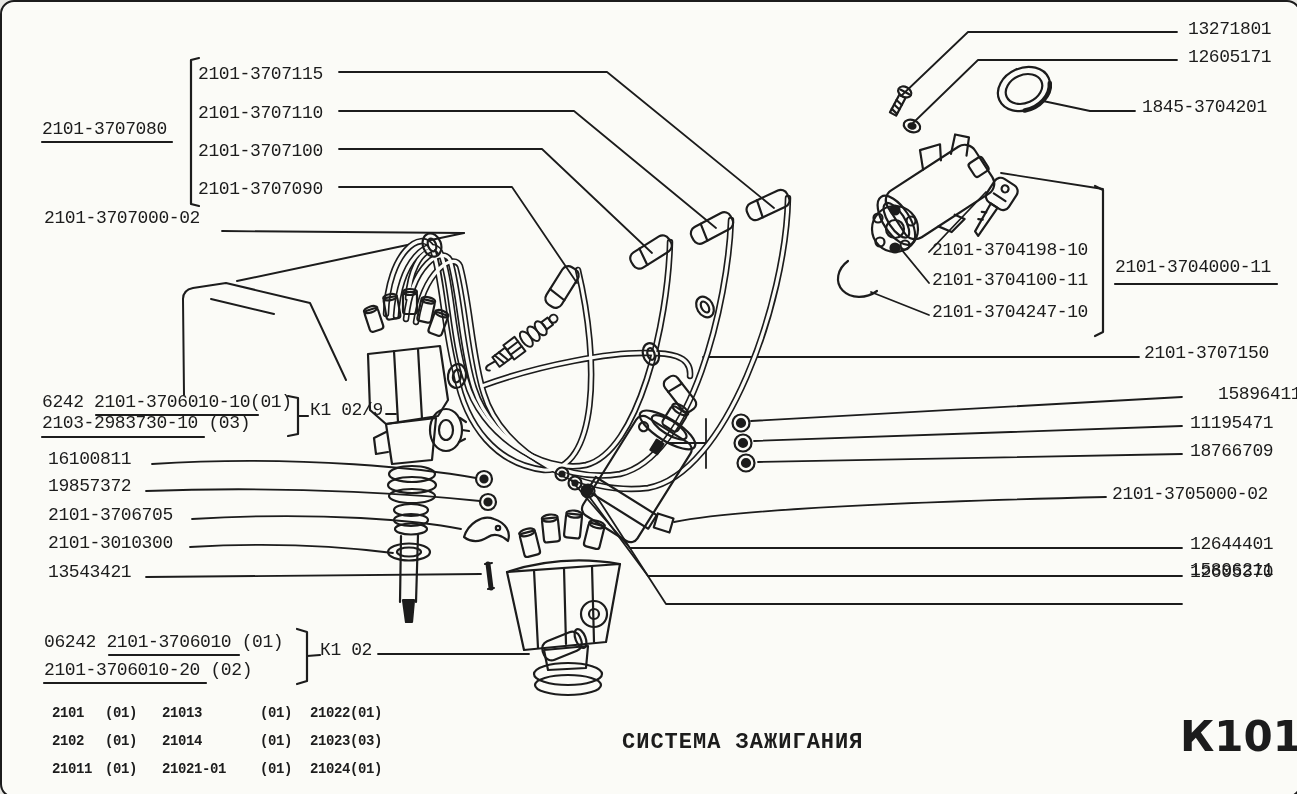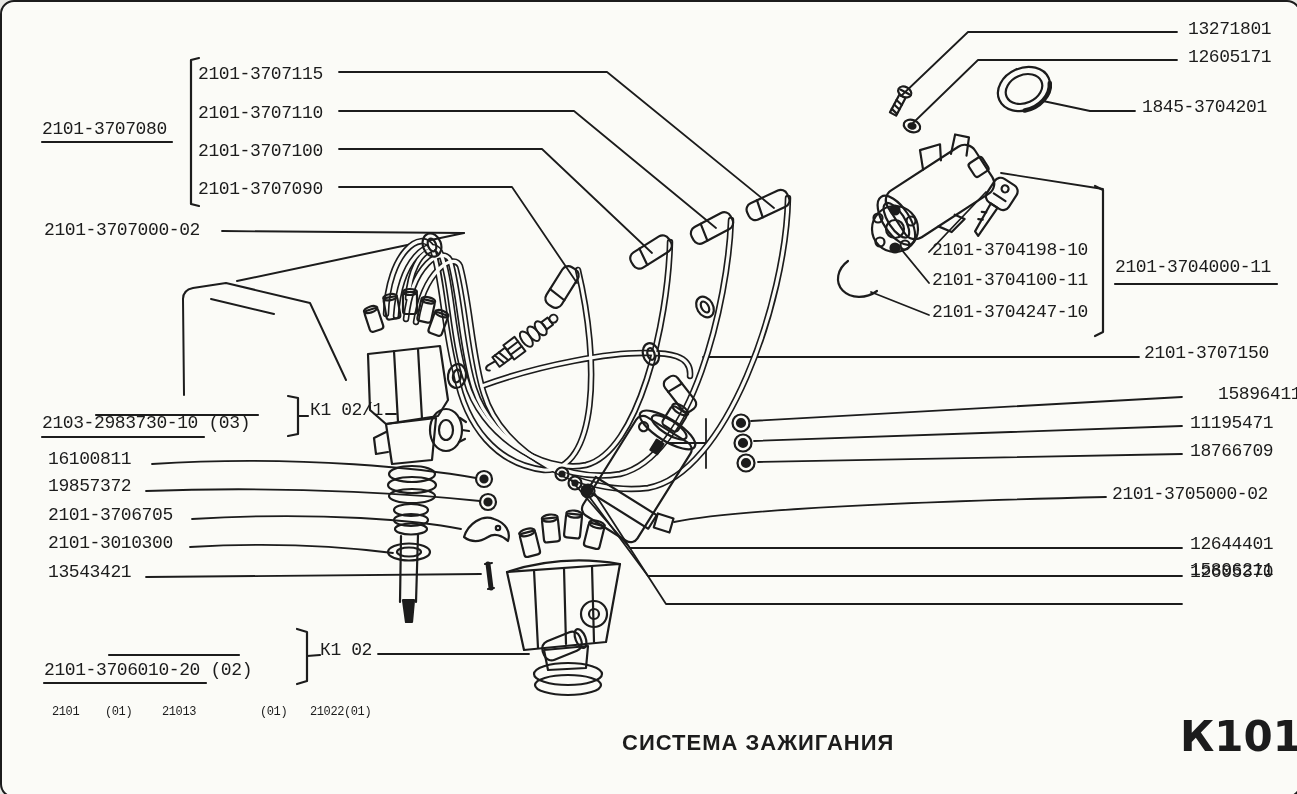--- a/index.html
+++ b/index.html
@@ -8,28 +8,28 @@
     background:#fbfbf7;border:2px solid #1c1c1c;border-radius:14px;
     overflow:hidden;color:#1c1c1c;
     font-family:"Liberation Mono","DejaVu Sans Mono",monospace;
   }
   .art{position:absolute;left:0;top:0;width:100%;height:100%;}
   .lbl{
     position:absolute;font-weight:400;font-size:18px;line-height:1;
     white-space:pre;letter-spacing:-0.4px;
   }
   .caption{
-    position:absolute;font-family:Liberation Sans, sans-serif;
+    position:absolute;font-family:Liberation Mono, monospace;
     font-weight:700;font-size:22px;letter-spacing:1px;
   }
   .pagecode{
     position:absolute;font-family:"DejaVu Sans","Liberation Sans",sans-serif;
     font-weight:700;font-size:42px;letter-spacing:0px;
   }
-  .trow{position:absolute;left:50px;font-weight:400;font-size:12px;letter-spacing:-0.4px;}
+  .trow{position:absolute;left:50px;font-weight:700;font-size:14px;letter-spacing:-0.4px;}
   .tc{display:inline-block;}
   .c1{width:53px}.c2{width:57px}.c3{width:98px}.c4{width:50px}
 </style>
 </head>
 <body>
 
 <div class="page">
 
   <svg class="art" viewBox="0 0 1297 794" fill="none" stroke="#1c1c1c" stroke-width="2" stroke-linecap="round" stroke-linejoin="round">
 
@@ -329,35 +329,39 @@
         <path d="M-3,6 L-7,8 M-2,14 L-6,16"></path>
       </g>
     </g>
   </svg>
 
   <div class="lbl" style="left:40px;top:118px">2101-3707080</div>
   <div class="lbl" style="left:196px;top:63px">2101-3707115</div>
   <div class="lbl" style="left:196px;top:102px">2101-3707110</div>
   <div class="lbl" style="left:196px;top:140px">2101-3707100</div>
   <div class="lbl" style="left:196px;top:178px">2101-3707090</div>
-  <div class="lbl" style="left:42px;top:219px">2101-3707000-02</div>
-
+  <div class="lbl" style="left:42px;top:207px">2101-3707000-02</div>
+
+  <div class="lbl" style="left:40px;top:391px"><span>6242 </span><span>2101-3706010-10</span><span>(01)</span></div>
   <div class="lbl" style="left:40px;top:412px"><span>2103-2983730-10</span><span> (03)</span></div>
-  <div class="lbl" style="left:308px;top:399px">К1 02/1</div>
+  <div class="lbl" style="left:308px;top:399px">К1 02/9</div>
 
   <div class="lbl" style="left:46px;top:448px">16100811</div>
   <div class="lbl" style="left:46px;top:475px">19857372</div>
   <div class="lbl" style="left:46px;top:504px">2101-3706705</div>
   <div class="lbl" style="left:46px;top:532px">2101-3010300</div>
   <div class="lbl" style="left:46px;top:561px">13543421</div>
 
+  <div class="lbl" style="left:42px;top:631px"><span>06242 </span><span>2101-3706010</span><span> (01)</span></div>
   <div class="lbl" style="left:42px;top:659px"><span>2101-3706010-20</span><span> (02)</span></div>
   <div class="lbl" style="left:318px;top:639px">К1 02</div>
 
   <div class="trow" style="top:703px"><span class="tc c1">2101</span><span class="tc c2">(01)</span><span class="tc c3">21013</span><span class="tc c4">(01)</span><span class="tc">21022(01)</span></div>
+  <div class="trow" style="top:731px"><span class="tc c1">2102</span><span class="tc c2">(01)</span><span class="tc c3">21014</span><span class="tc c4">(01)</span><span class="tc">21023(03)</span></div>
+  <div class="trow" style="top:759px"><span class="tc c1">21011</span><span class="tc c2">(01)</span><span class="tc c3">21021-01</span><span class="tc c4">(01)</span><span class="tc">21024(01)</span></div>
 
   <div class="lbl" style="left:1186px;top:18px">13271801</div>
   <div class="lbl" style="left:1186px;top:46px">12605171</div>
   <div class="lbl" style="left:1140px;top:96px">1845-3704201</div>
   <div class="lbl" style="left:930px;top:239px">2101-3704198-10</div>
   <div class="lbl" style="left:930px;top:269px">2101-3704100-11</div>
   <div class="lbl" style="left:930px;top:301px">2101-3704247-10</div>
   <div class="lbl" style="left:1113px;top:256px">2101-3704000-11</div>
   <div class="lbl" style="left:1142px;top:342px">2101-3707150</div>
   <div class="lbl" style="left:1216px;top:383px">15896411</div>

